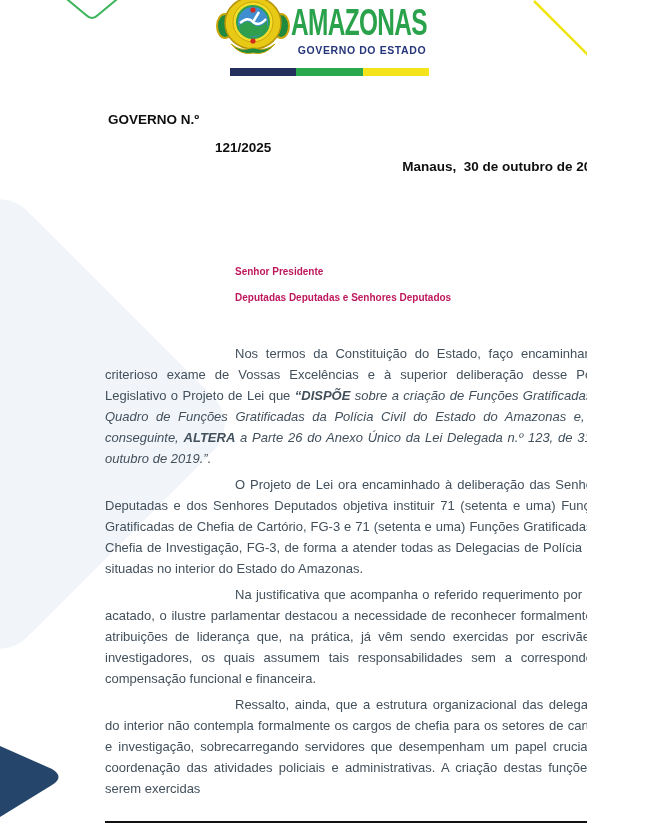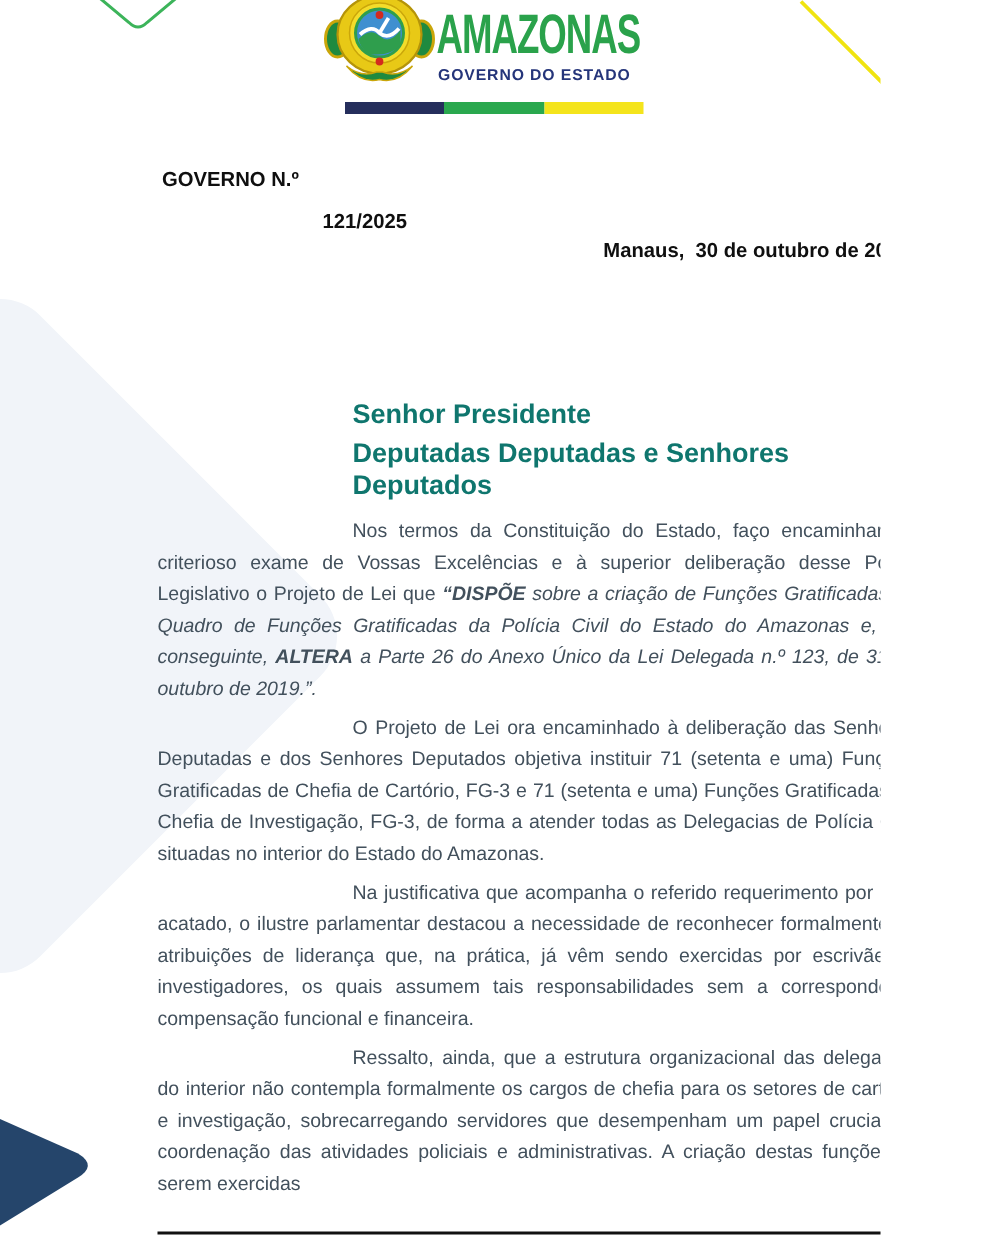--- a/index.html
+++ b/index.html
@@ -19,32 +19,32 @@
   }
   
   .coat{position:absolute;left:215px;top:-4px;width:76px;height:62px;z-index:2;}
   .brand{
     position:absolute;left:291px;top:2px;z-index:2;
     font-size:37px;font-weight:bold;letter-spacing:-1px;
     transform:scaleX(.66);transform-origin:left top;white-space:nowrap;
   }
   .brand-sub{
     position:absolute;left:292px;top:44px;width:140px;z-index:2;
-    font-size:10.5px;font-weight:bold;letter-spacing:.6px;text-align:left;white-space:nowrap;
+    font-size:10.5px;font-weight:bold;letter-spacing:.6px;text-align:center;white-space:nowrap;
   }
   .tricolor{position:absolute;left:230px;top:68px;width:199px;height:8px;display:flex;z-index:2;}
   .tricolor span{flex:1;height:100%;}
   
   .doc-label-row{position:absolute;left:108px;top:112px;width:400px;height:16px;z-index:2;
     font-size:13.5px;font-weight:bold;color:#0f0f0f;}
   .doc-number{position:absolute;left:107px;top:0;margin-top:28px;}
   .dateline{position:absolute;left:105px;top:159px;width:505px;z-index:2;
     font-size:13.5px;font-weight:bold;text-align:right;color:#0f0f0f;white-space:pre;}
   .salutations{position:absolute;left:235px;top:266px;z-index:2;}
-  .salutation{height:26px;font-size:18px;font-weight:bold;color:#0f766e;}
+  .salutation{height:26px;font-size:10px;font-weight:bold;color:#be185d;}
   .letter-body{position:absolute;left:105px;top:343px;width:506px;z-index:2;
     font-size:13px;line-height:21px;color:#42505c;text-align:justify;}
   .letter-body p{margin:0 0 5px 0;text-indent:130px;}
   .letter-body .b{font-weight:bold;}
   .letter-body .i{font-style:italic;}
   .footer-rule{position:absolute;left:105px;top:821px;width:517px;height:2px;z-index:2;}
 </style>
 </head>
 <body>
 

